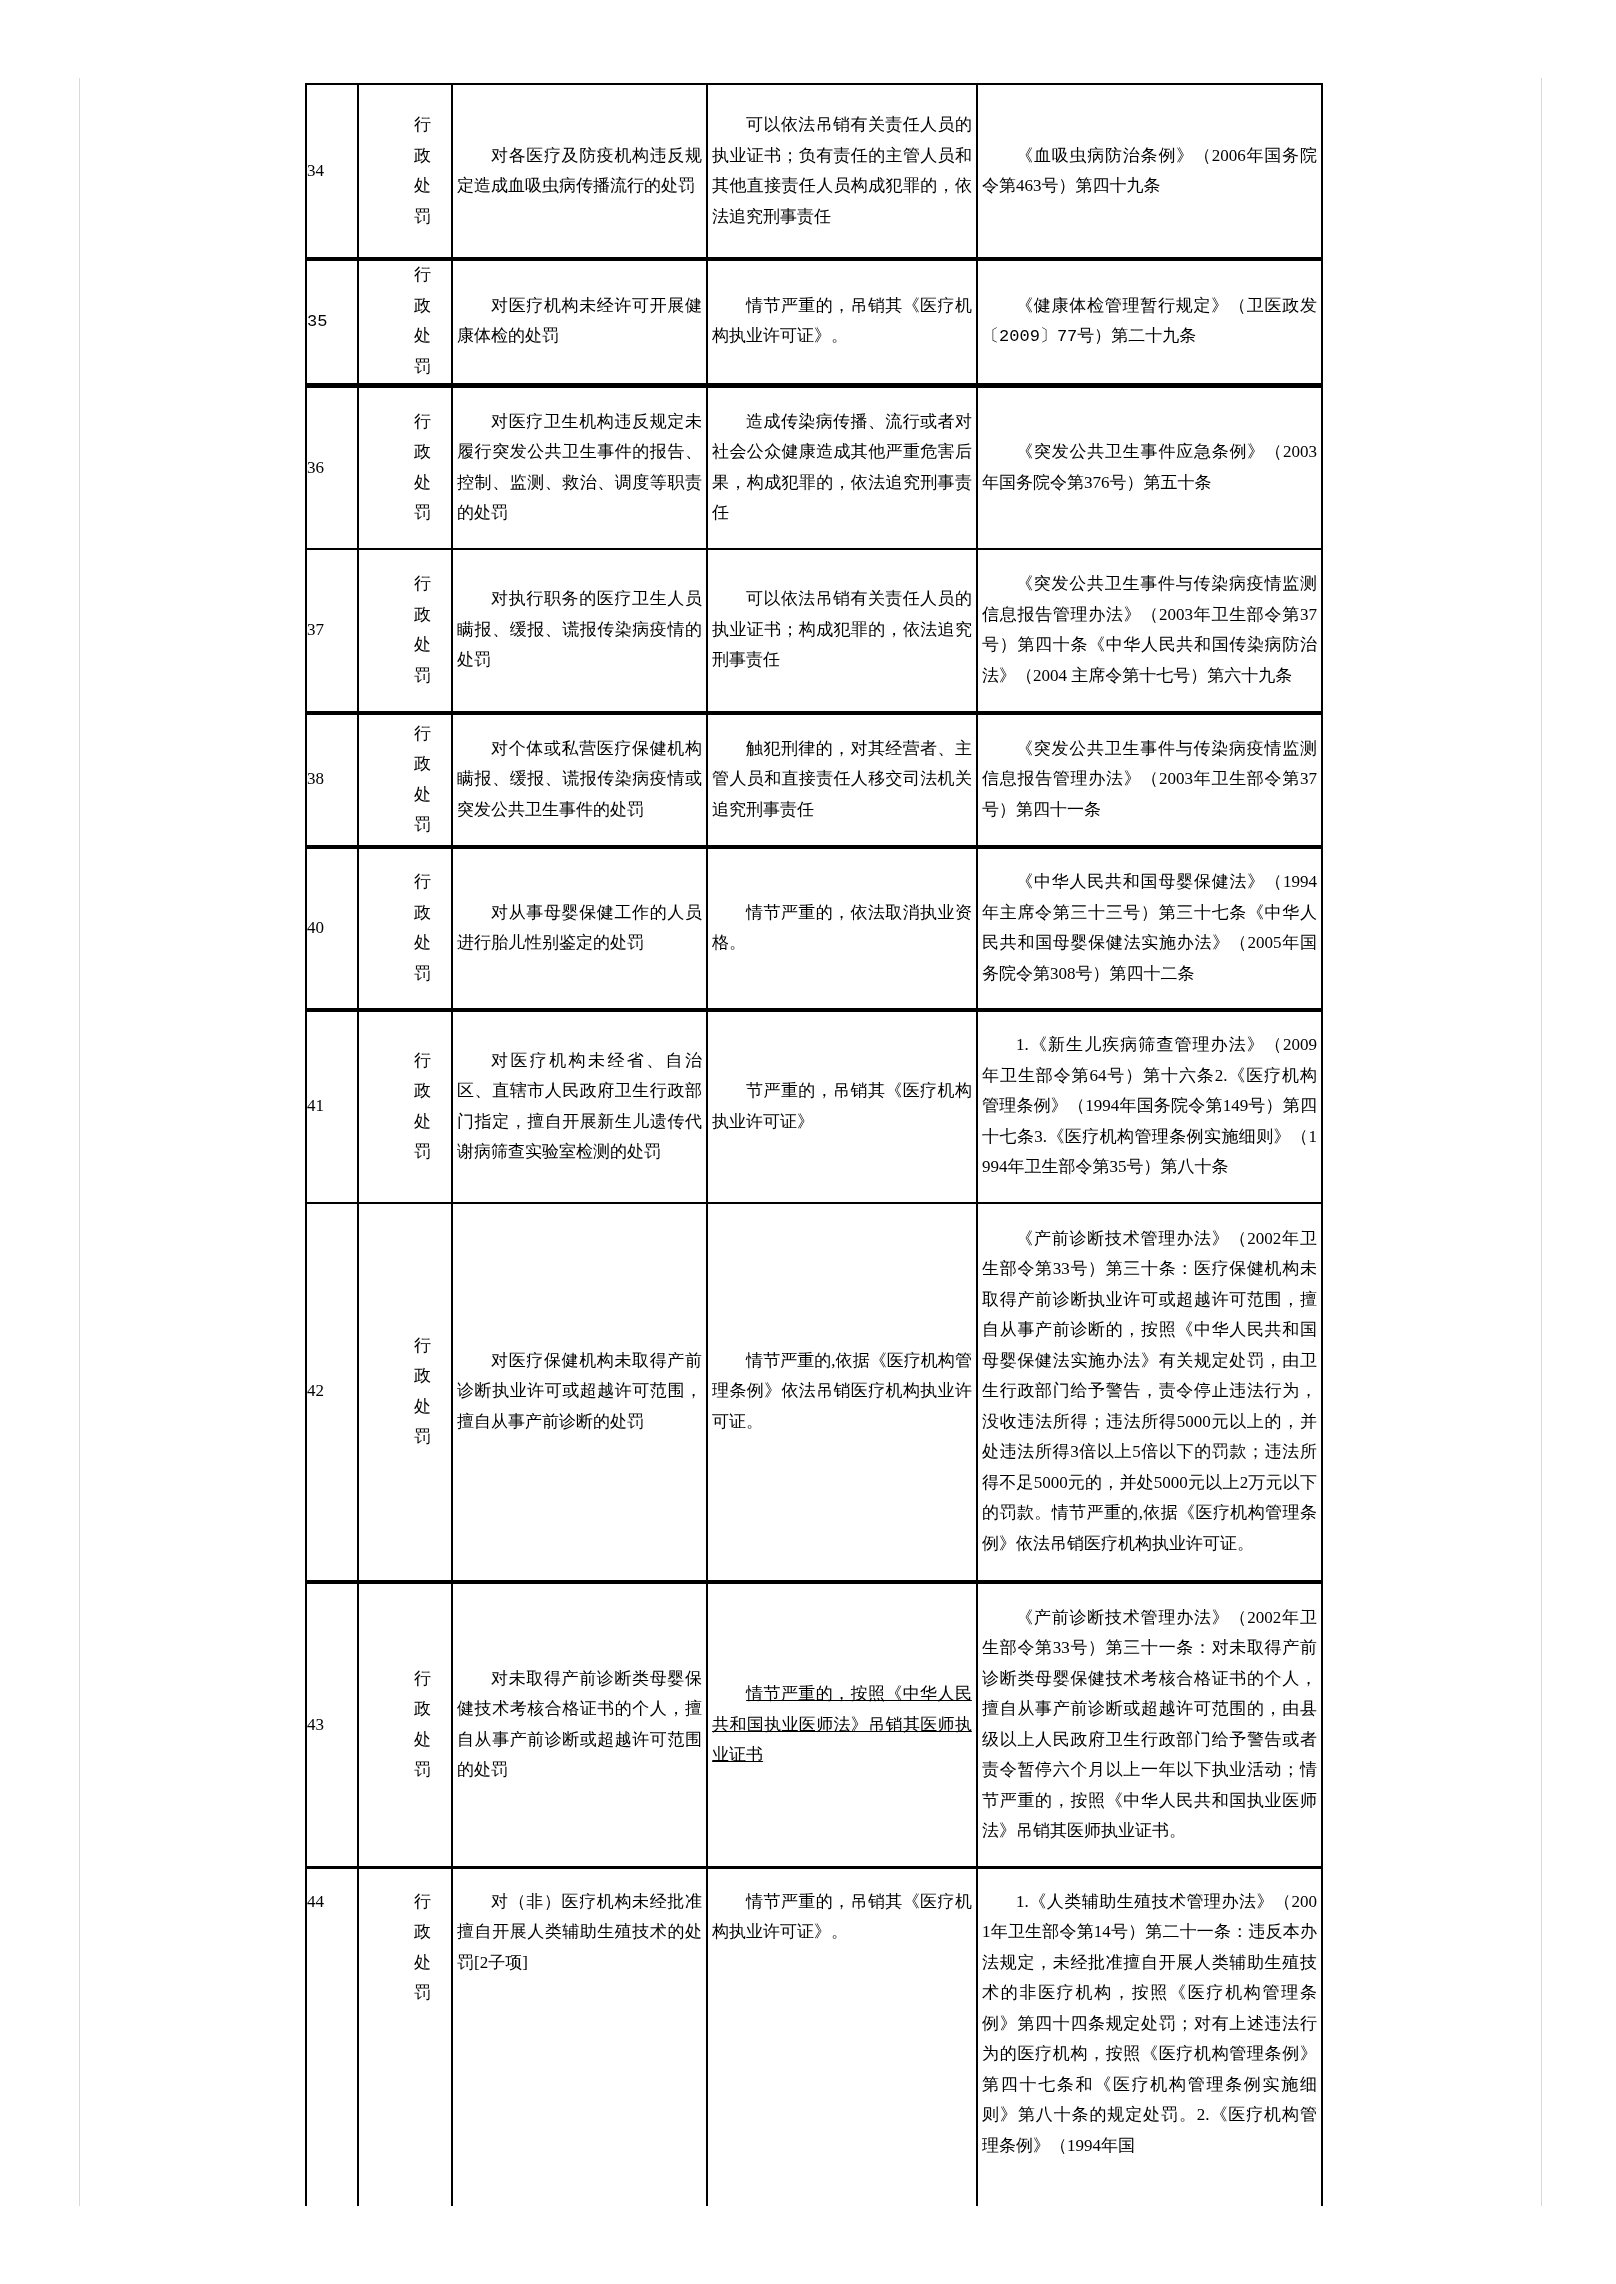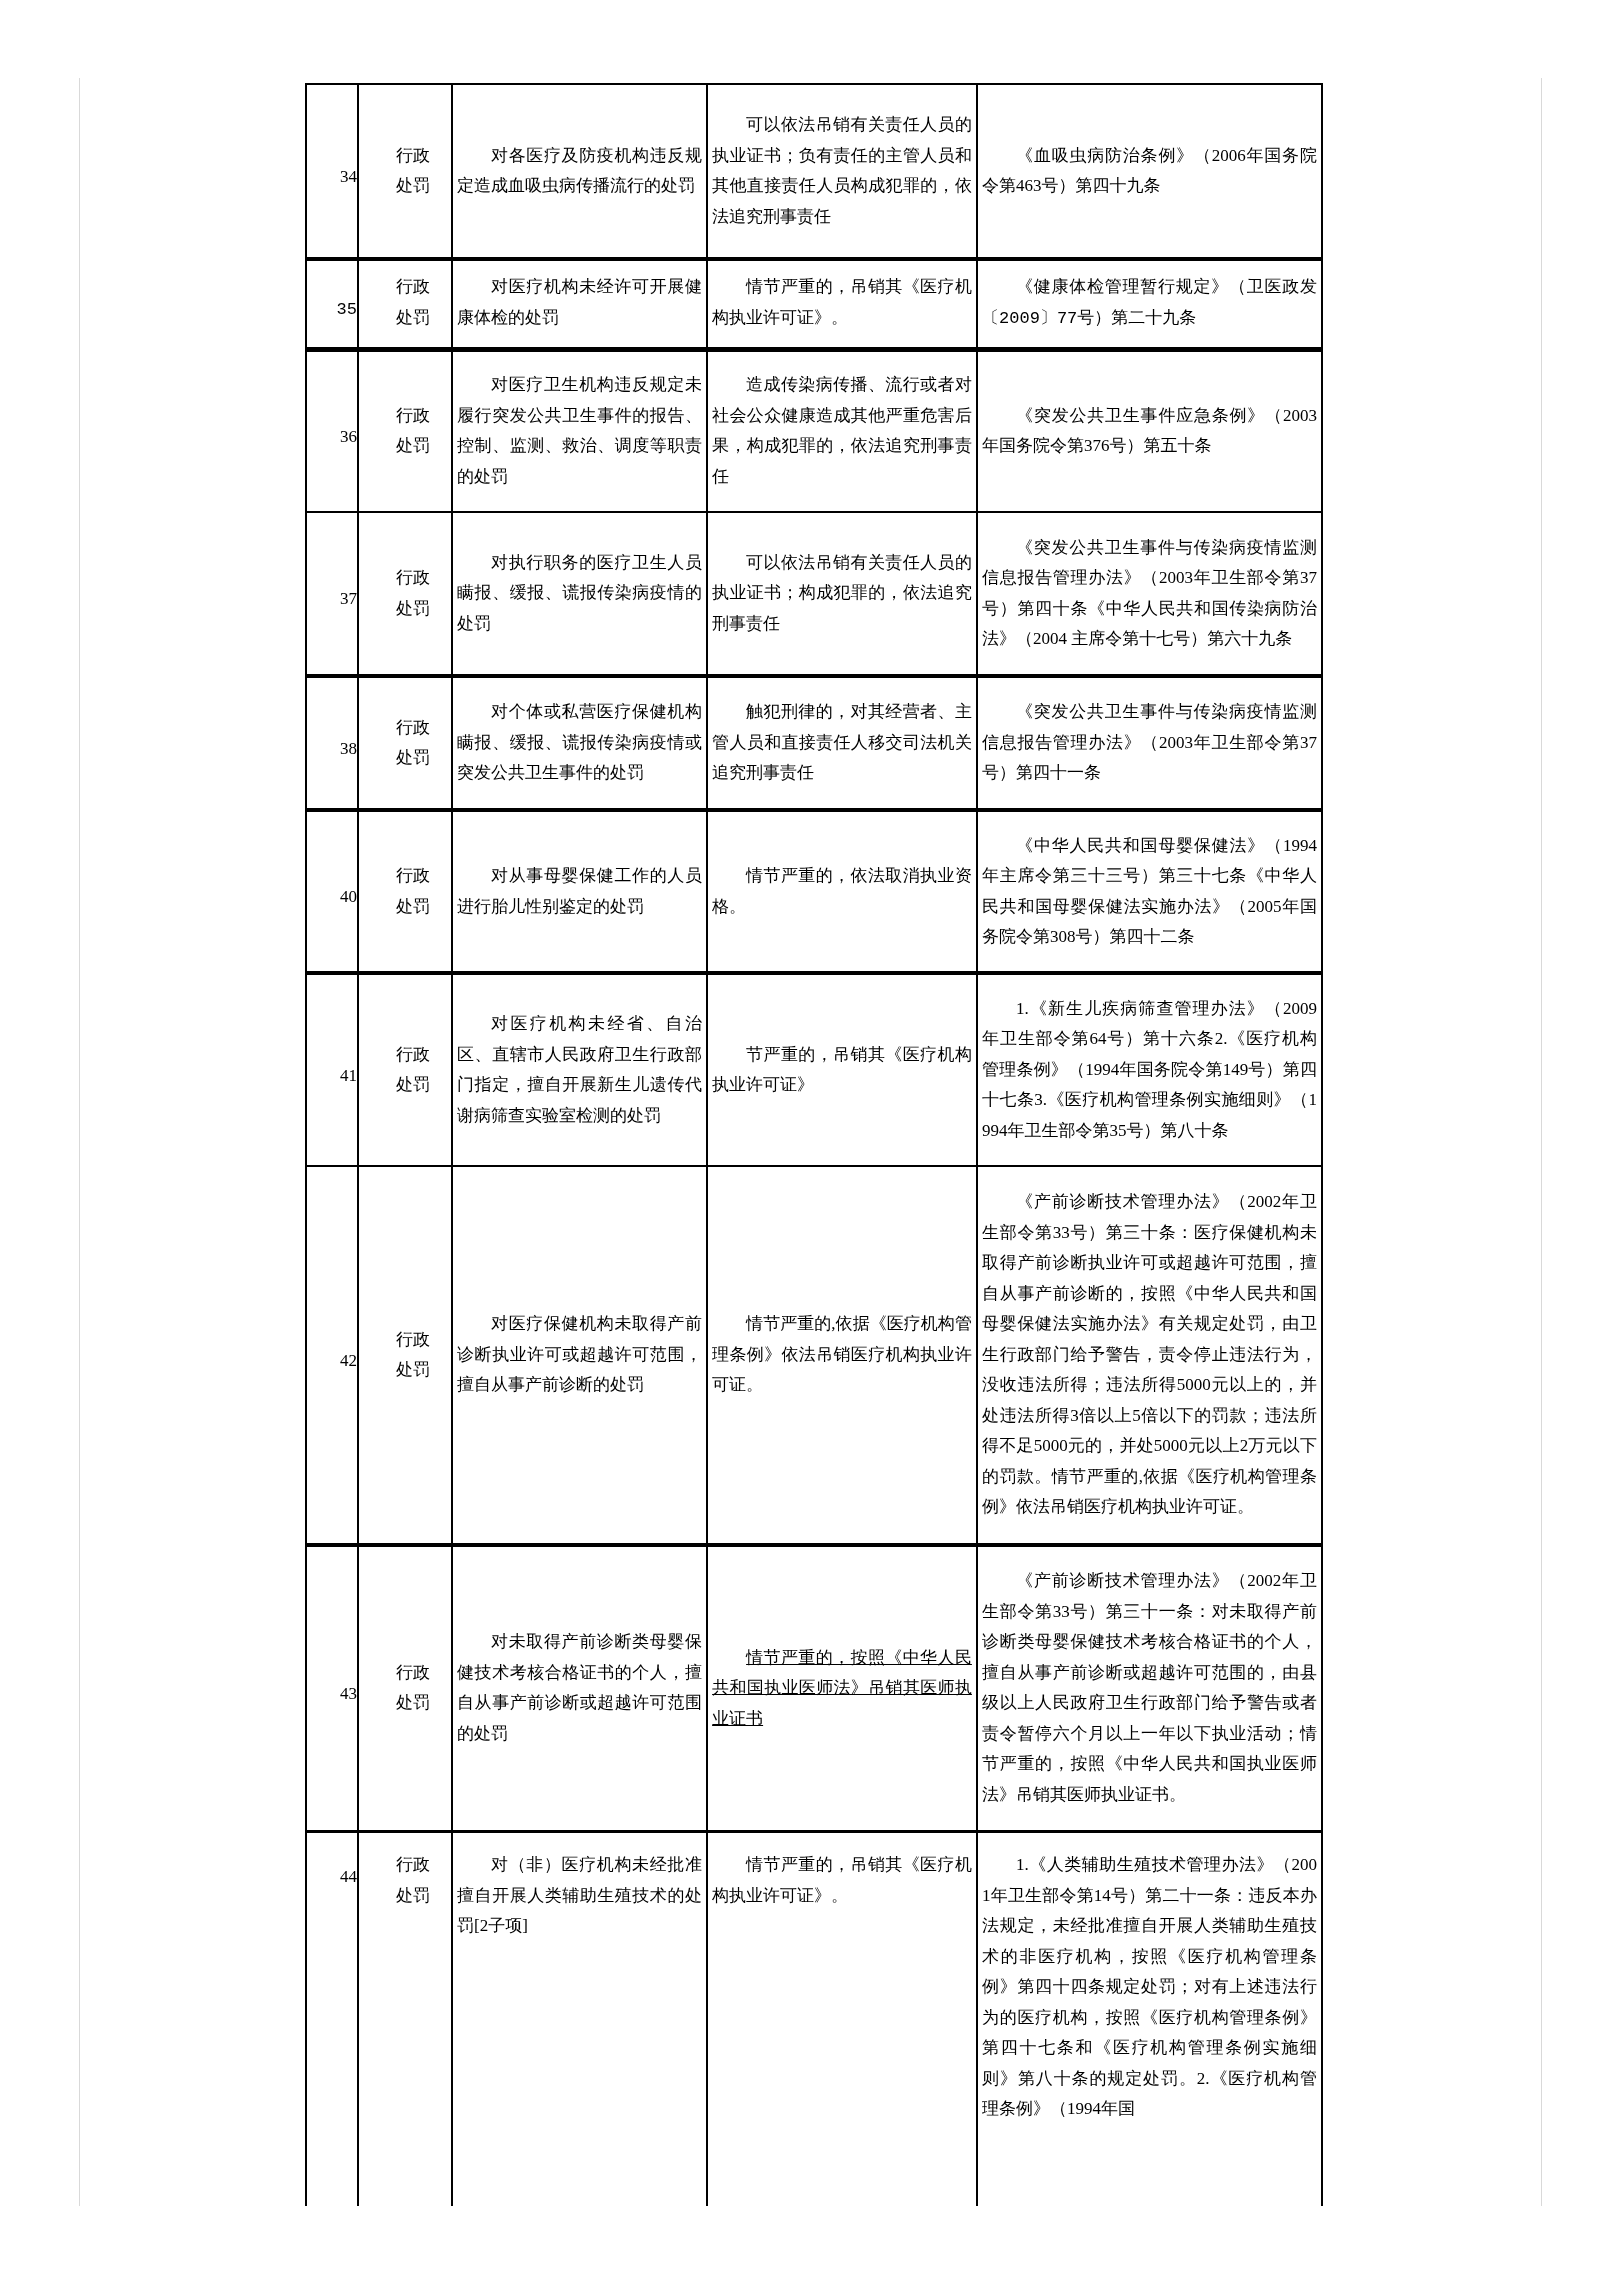--- a/index.html
+++ b/index.html
@@ -38,22 +38,22 @@
   }
   table.penalty-table td {
     border: 2px solid #000000;
     vertical-align: middle;
     padding: 0;
     font-size: 17px;
     line-height: 30.5px;
     word-break: break-all;
     overflow: hidden;
   }
-  .cell-seq  { text-align: right; margin-top: 12px; }
-  .cell-type { padding-left: 37px; padding-right: 5.4px; text-align: left; }
+  .cell-seq  { text-align: left; }
+  .cell-type { padding-left: 55px; padding-right: 5.4px; text-align: left; }
   .cell-text { text-align: justify; text-indent: 2em; padding: 0 4.1px; }
   tr.row-cut td { vertical-align: top; padding-top: 17.6px; }
 </style>
 </head>
 <body style="background: rgb(255, 255, 255);">
 
 <div class="page-edge left" style="background: rgb(217, 217, 217);"></div>
 <div class="page-edge right" style="background: rgb(217, 217, 217);"></div>
 
 <div class="table-clip">

